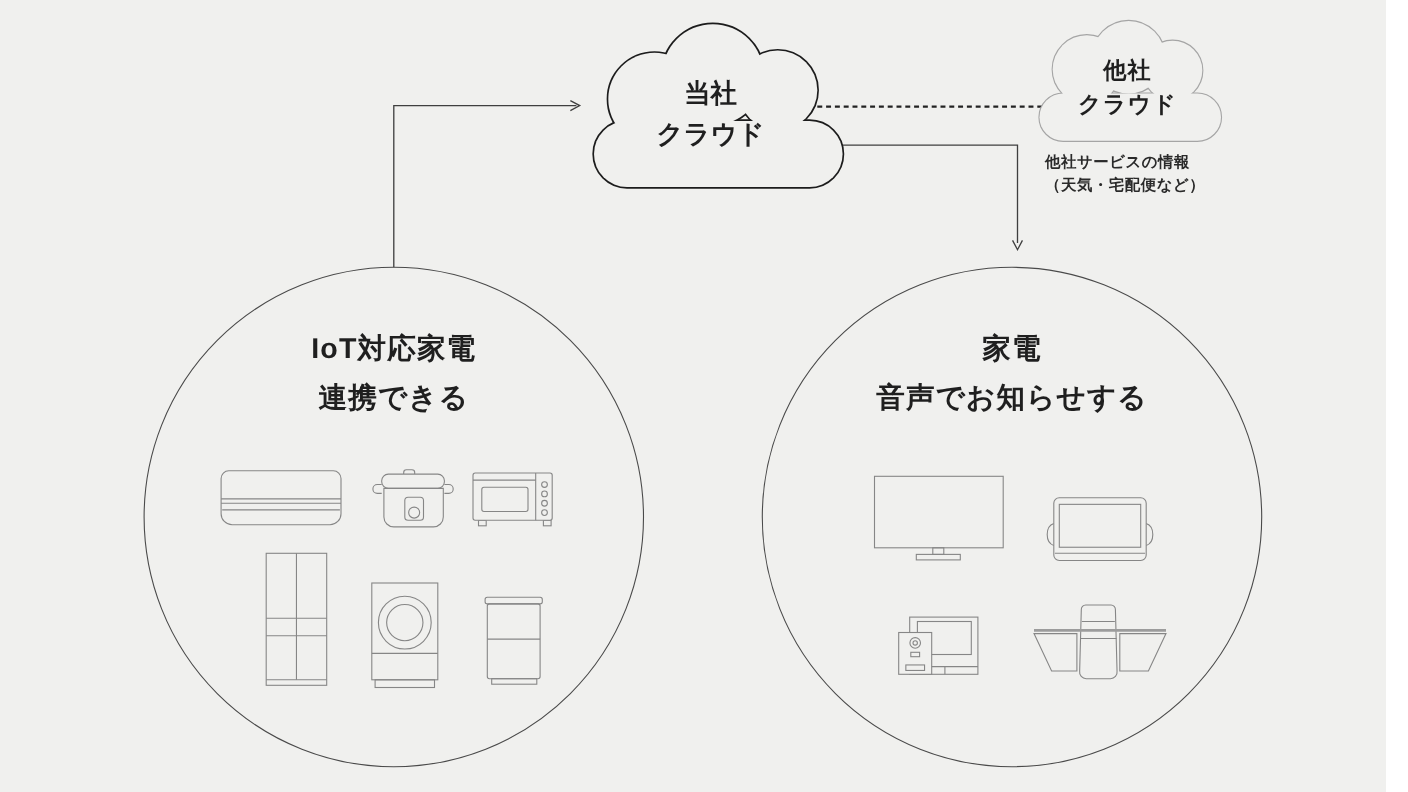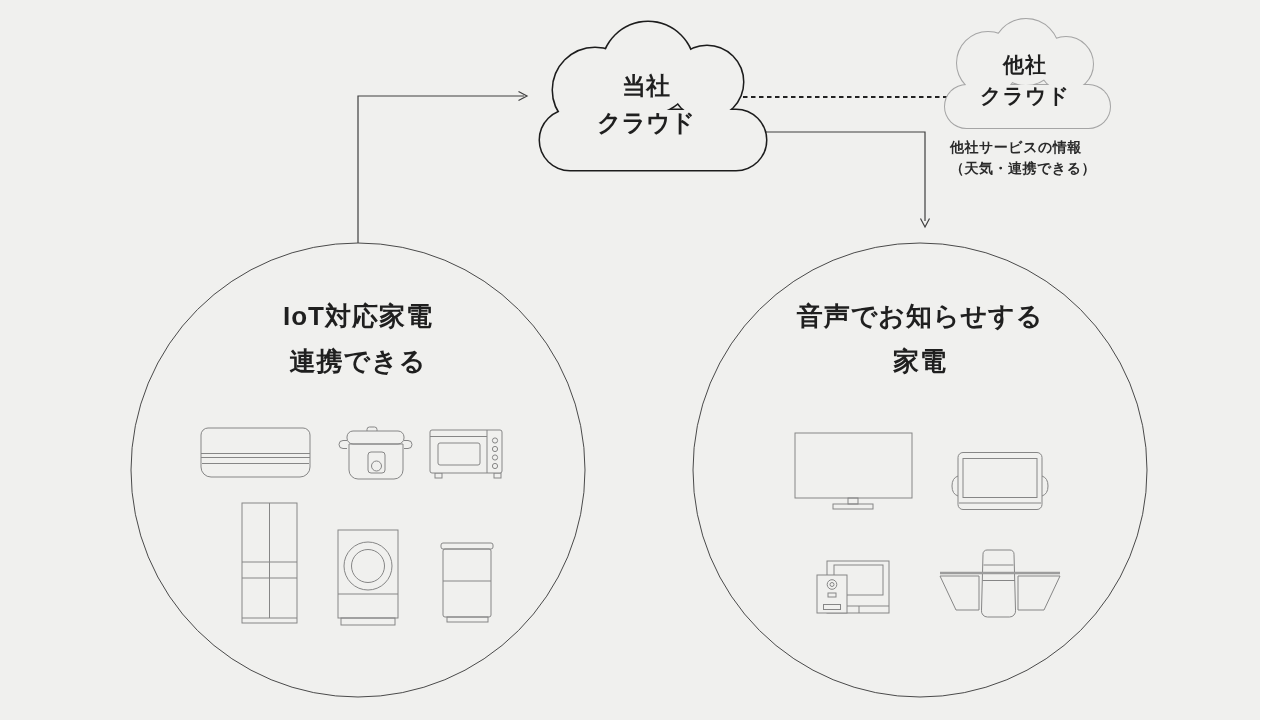--- a/index.html
+++ b/index.html
@@ -178,26 +178,26 @@
   <div>クラウド</div>
 </div>
 
 <div id="other-cloud-label" class="label center">
   <div>他社</div>
   <div>クラウド</div>
 </div>
 
 <div id="other-cloud-caption" class="label">
   <div>他社サービスの情報</div>
-  <div>（天気・連携できる）</div>
+  <div>（天気・宅配便など）</div>
 </div>
 
 <div id="left-circle-title" class="label center">
   <div>IoT対応家電</div>
   <div>連携できる</div>
 </div>
 
 <div id="right-circle-title" class="label center">
+  <div>家電</div>
   <div>音声でお知らせする</div>
-  <div>家電</div>
 </div>
 
 </div>
 
 </body></html>

